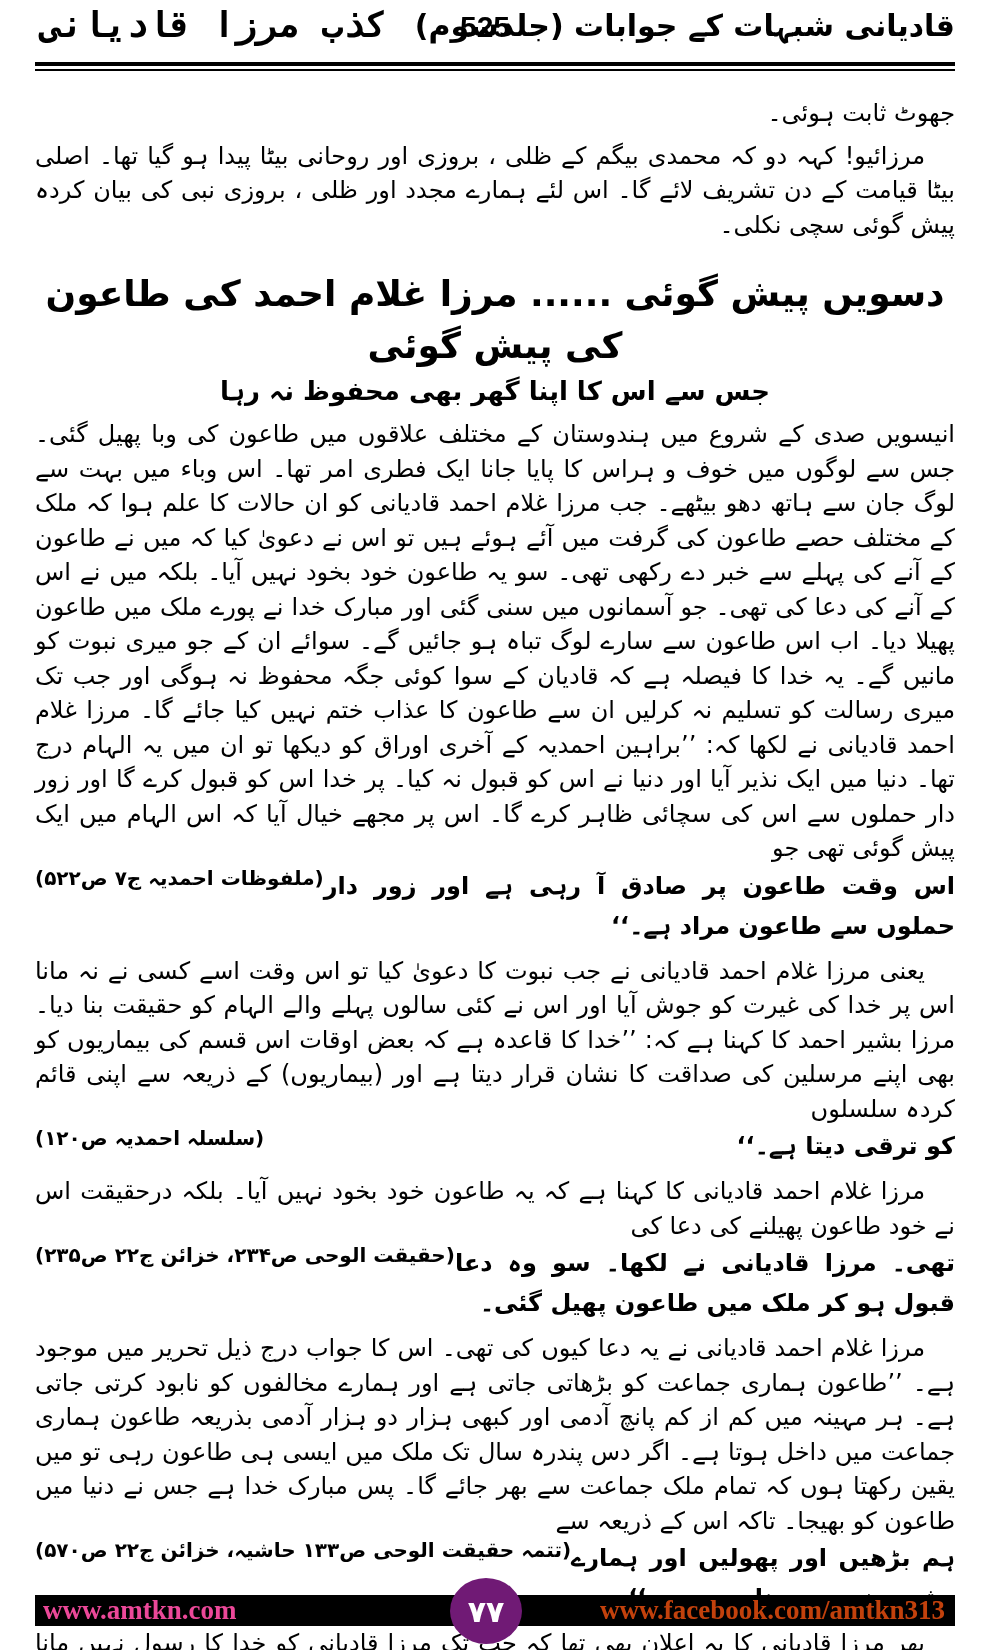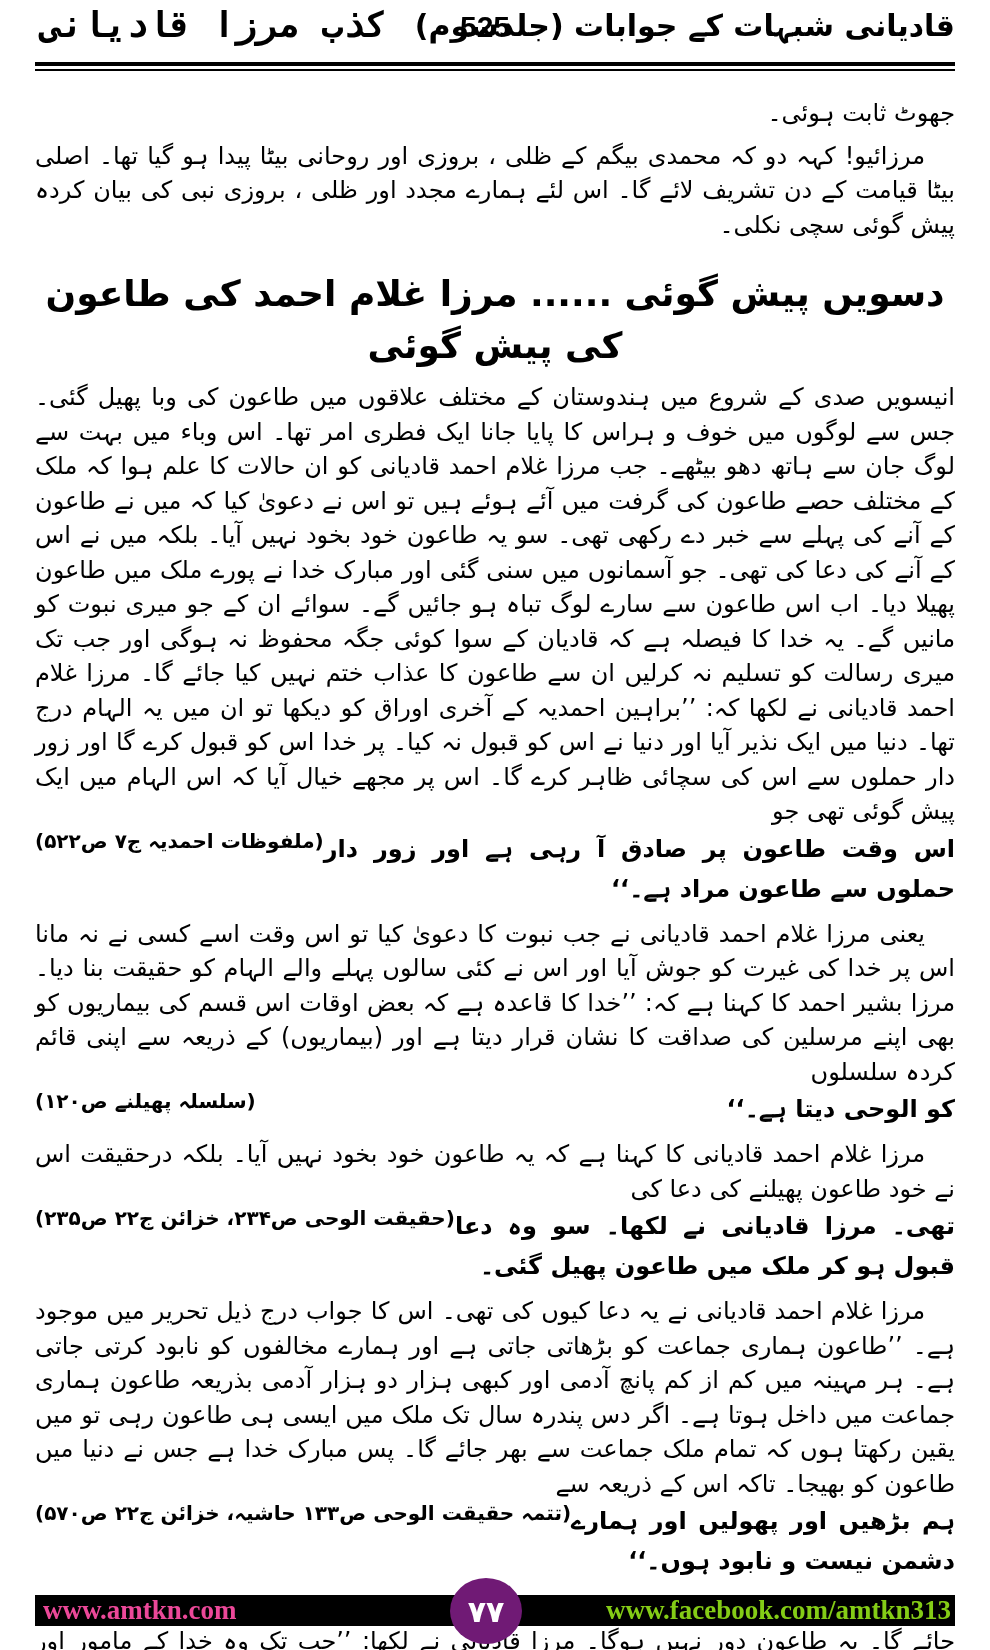--- a/index.html
+++ b/index.html
@@ -23,52 +23,53 @@
   .para { margin: 8px 0 0 0; font-size: 24px; line-height: 34.5px; font-weight: normal; text-align: justify; text-align-last: right; }
   .indent { text-indent: 30px; }
   .heading { text-align: center; font-size: 36px; font-weight: bold; line-height: 52px; margin: 26px 0 1px 0; }
   .subheading { text-align: center; font-size: 26px; font-weight: bold; line-height: 36px; margin: 0; }
   .ref-line { display: flex; justify-content: space-between; direction: rtl; }
   .ref { font-size: 20px; font-weight: bold; direction: rtl; white-space: nowrap; }
 
   
   .footer-bar { position: absolute; left: 35px; top: 1595px; width: 920px; height: 31px; background: #000; }
   .footer-left { position: absolute; left: 8px; top: 0; color: #ec4899; font-family: "Liberation Serif", serif; font-size: 27px; font-weight: bold; line-height: 31px; }
-  .footer-right { position: absolute; right: 4px; top: 0; color: #84cc16; font-family: "Liberation Serif", serif; font-size: 27px; font-weight: bold; line-height: 31px; }
+  .footer-right { position: absolute; right: 10px; top: 0; color: #c2410c; font-family: "Liberation Serif", serif; font-size: 27px; font-weight: bold; line-height: 31px; }
   .badge { position: absolute; left: 415px; top: -17px; width: 72px; height: 66px; background: #701a75; border-radius: 50%; color: #fff;
            display: flex; align-items: center; justify-content: center; font-size: 30px; font-weight: bold; }
 </style>
 </head>
 <body>
 
 <div class="page">
   <div class="header">
     <div class="hdr-right">قادیانی شبہات کے جوابات (جلدسوم)</div>
     <div class="hdr-page">525</div>
     <div class="hdr-left">کذب مرزا قادیانی</div>
   </div>
   <div class="hdr-rule-thick"></div>
   <div class="hdr-rule-thin"></div>
 
   <div class="content">
     <p class="para">جھوٹ ثابت ہوئی۔</p>
     <p class="para indent">مرزائیو! کہہ دو کہ محمدی بیگم کے ظلی ، بروزی اور روحانی بیٹا پیدا ہو گیا تھا۔ اصلی بیٹا قیامت کے دن تشریف لائے گا۔ اس لئے ہمارے مجدد اور ظلی ، بروزی نبی کی بیان کردہ پیش گوئی سچی نکلی۔</p>
 
     <div class="heading">دسویں پیش گوئی ...... مرزا غلام احمد کی طاعون کی پیش گوئی</div>
+    <div class="subheading">جس سے اس کا اپنا گھر بھی محفوظ نہ رہا</div>
 
     <p class="para">انیسویں صدی کے شروع میں ہندوستان کے مختلف علاقوں میں طاعون کی وبا پھیل گئی۔ جس سے لوگوں میں خوف و ہراس کا پایا جانا ایک فطری امر تھا۔ اس وباء میں بہت سے لوگ جان سے ہاتھ دھو بیٹھے۔ جب مرزا غلام احمد قادیانی کو ان حالات کا علم ہوا کہ ملک کے مختلف حصے طاعون کی گرفت میں آئے ہوئے ہیں تو اس نے دعویٰ کیا کہ میں نے طاعون کے آنے کی پہلے سے خبر دے رکھی تھی۔ سو یہ طاعون خود بخود نہیں آیا۔ بلکہ میں نے اس کے آنے کی دعا کی تھی۔ جو آسمانوں میں سنی گئی اور مبارک خدا نے پورے ملک میں طاعون پھیلا دیا۔ اب اس طاعون سے سارے لوگ تباہ ہو جائیں گے۔ سوائے ان کے جو میری نبوت کو مانیں گے۔ یہ خدا کا فیصلہ ہے کہ قادیان کے سوا کوئی جگہ محفوظ نہ ہوگی اور جب تک میری رسالت کو تسلیم نہ کرلیں ان سے طاعون کا عذاب ختم نہیں کیا جائے گا۔ مرزا غلام احمد قادیانی نے لکھا کہ: ’’براہین احمدیہ کے آخری اوراق کو دیکھا تو ان میں یہ الہام درج تھا۔ دنیا میں ایک نذیر آیا اور دنیا نے اس کو قبول نہ کیا۔ پر خدا اس کو قبول کرے گا اور زور دار حملوں سے اس کی سچائی ظاہر کرے گا۔ اس پر مجھے خیال آیا کہ اس الہام میں ایک پیش گوئی تھی جو</p>
     <div class="ref-line">
       <span class="p">اس وقت طاعون پر صادق آ رہی ہے اور زور دار حملوں سے طاعون مراد ہے۔‘‘</span>
       <span class="ref">(ملفوظات احمدیہ ج۷ ص۵۲۲)</span>
     </div>
 
     <p class="para indent">یعنی مرزا غلام احمد قادیانی نے جب نبوت کا دعویٰ کیا تو اس وقت اسے کسی نے نہ مانا اس پر خدا کی غیرت کو جوش آیا اور اس نے کئی سالوں پہلے والے الہام کو حقیقت بنا دیا۔ مرزا بشیر احمد کا کہنا ہے کہ: ’’خدا کا قاعدہ ہے کہ بعض اوقات اس قسم کی بیماریوں کو بھی اپنے مرسلین کی صداقت کا نشان قرار دیتا ہے اور (بیماریوں) کے ذریعہ سے اپنی قائم کردہ سلسلوں</p>
     <div class="ref-line">
-      <span class="p">کو الوحی دیتا ہے۔‘‘</span>
-      <span class="ref">(سلسلہ پھیلنے ص۱۲۰)</span>
+      <span class="p">کو ترقی دیتا ہے۔‘‘</span>
+      <span class="ref">(سلسلہ احمدیہ ص۱۲۰)</span>
     </div>
 
     <p class="para indent">مرزا غلام احمد قادیانی کا کہنا ہے کہ یہ طاعون خود بخود نہیں آیا۔ بلکہ درحقیقت اس نے خود طاعون پھیلنے کی دعا کی</p>
     <div class="ref-line">
       <span class="p">تھی۔ مرزا قادیانی نے لکھا۔ سو وہ دعا قبول ہو کر ملک میں طاعون پھیل گئی۔</span>
       <span class="ref">(حقیقت الوحی ص۲۳۴، خزائن ج۲۲ ص۲۳۵)</span>
     </div>
 
     <p class="para indent">مرزا غلام احمد قادیانی نے یہ دعا کیوں کی تھی۔ اس کا جواب درج ذیل تحریر میں موجود ہے۔ ’’طاعون ہماری جماعت کو بڑھاتی جاتی ہے اور ہمارے مخالفوں کو نابود کرتی جاتی ہے۔ ہر مہینہ میں کم از کم پانچ آدمی اور کبھی ہزار دو ہزار آدمی بذریعہ طاعون ہماری جماعت میں داخل ہوتا ہے۔ اگر دس پندرہ سال تک ملک میں ایسی ہی طاعون رہی تو میں یقین رکھتا ہوں کہ تمام ملک جماعت سے بھر جائے گا۔ پس مبارک خدا ہے جس نے دنیا میں طاعون کو بھیجا۔ تاکہ اس کے ذریعہ سے</p>
     <div class="ref-line">

